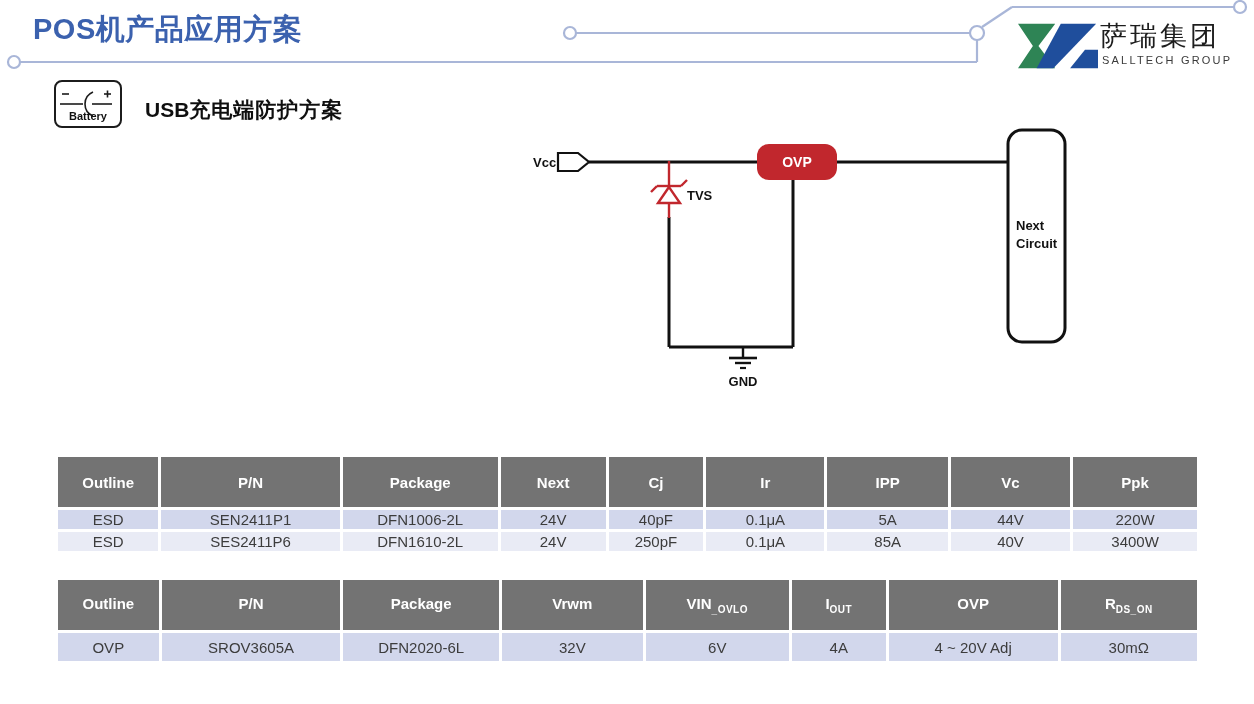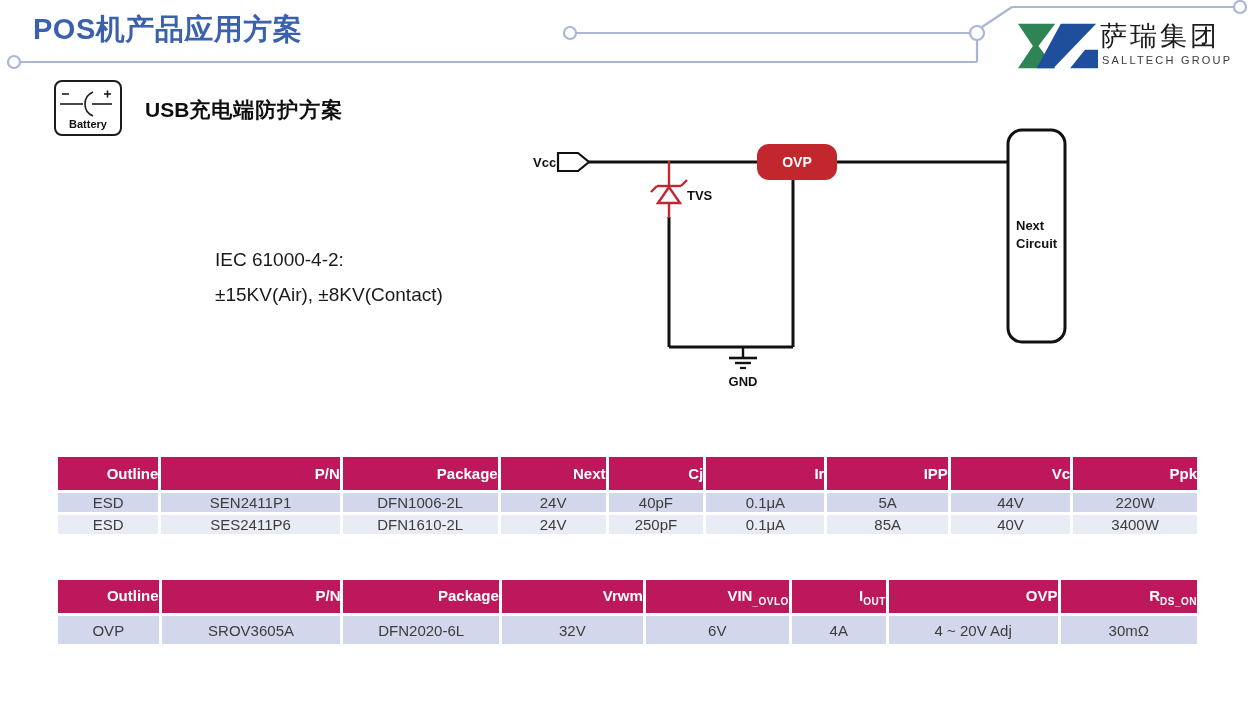--- a/index.html
+++ b/index.html
@@ -13,41 +13,41 @@
     position:absolute; left:33px; top:10px;
     font-size:29px; font-weight:700; color:#3B61AE; letter-spacing:0.5px;
   }
   .decor { position:absolute; left:0; top:0; width:1254px; height:80px; }
   .logo { position:absolute; left:1018px; top:18px; width:230px; height:56px; }
   .logo-icon { position:absolute; left:0; top:2px; }
   .logo-cn { position:absolute; left:82px; top:0px; font-size:27px; font-weight:400; color:#1d1d1d; letter-spacing:3px; }
   .logo-en { position:absolute; left:84px; top:36px; font-size:11px; color:#3a3a3a; letter-spacing:2.2px; }
   
   .battery {
-    position:absolute; left:54px; top:80px; width:68px; height:56px;
+    position:absolute; left:54px; top:80px; width:68px; height:48px;
     border:2px solid #1c1c1c; border-radius:8px; background:#fff;
   }
   .battery-label { position:absolute; left:0; right:0; bottom:4px; text-align:center; font-size:11px; font-weight:700; color:#111; }
   .section-heading { position:absolute; left:145px; top:96px; font-size:21px; color:#0f0f0f; }
   .heading-prefix { font-weight:700; font-family:"Liberation Sans", sans-serif; }
   .heading-main { font-family:"Liberation Serif", serif; font-weight:600; letter-spacing:1px; }
   .iec { position:absolute; left:215px; top:242px; font-size:19px; color:#1a1a1a; line-height:35px; }
   
   .circuit { position:absolute; left:500px; top:120px; width:580px; height:290px; }
   .circuit text { font-family:"Liberation Sans", sans-serif; }
   
   table.spec {
     position:absolute; left:55px; width:1145px;
     border-collapse:separate; border-spacing:3px; table-layout:fixed;
   }
   #table-esd { top:454px; }
   #table-ovp { top:577px; }
   table.spec th {
-    background:#be185d; color:#ffffff; font-size:15px; font-weight:700;
-    height:33px; text-align:right; vertical-align:middle;
+    background:#737373; color:#ffffff; font-size:15px; font-weight:700;
+    height:50px; text-align:center; vertical-align:middle;
   }
   table.spec td {
     font-size:15px; color:#3c3c3c; text-align:center; vertical-align:middle;
   }
   #table-esd td { height:19px; }
   #table-ovp td { height:28px; }
   tr.row-a td { background:#D2D7EC; }
   tr.row-b td { background:#E9EBF5; }
   table.spec sub { font-size:10px; font-weight:700; letter-spacing:0.5px; }
 </style>
@@ -93,24 +93,20 @@
         <line x1="51.5" y1="6.5" x2="51.5" y2="13.5"></line>
       </g>
     </svg>
     <div class="battery-label">Battery</div>
   </div>
 
   <div class="section-heading">
     <span class="heading-prefix">USB</span><span class="heading-main">充电端防护方案</span>
   </div>
 
-  <div class="iec">
-    <div>IEC 61000-4-2:</div>
-    <div>±15KV(Air), ±8KV(Contact)</div>
-  </div>
 
   <svg class="circuit" viewBox="0 0 580 290">
 
     <text x="33" y="47" font-size="13" font-weight="bold" fill="#111">Vcc</text>
     <polygon points="58,33 78,33 89,42 78,51 58,51" fill="#ffffff" stroke="#111" stroke-width="2.2"></polygon>
 
     <g stroke="#111" stroke-width="3" fill="none">
       <line x1="89" y1="42" x2="257" y2="42"></line>
       <line x1="337" y1="42" x2="508" y2="42"></line>
       <line x1="293" y1="60" x2="293" y2="227"></line>

